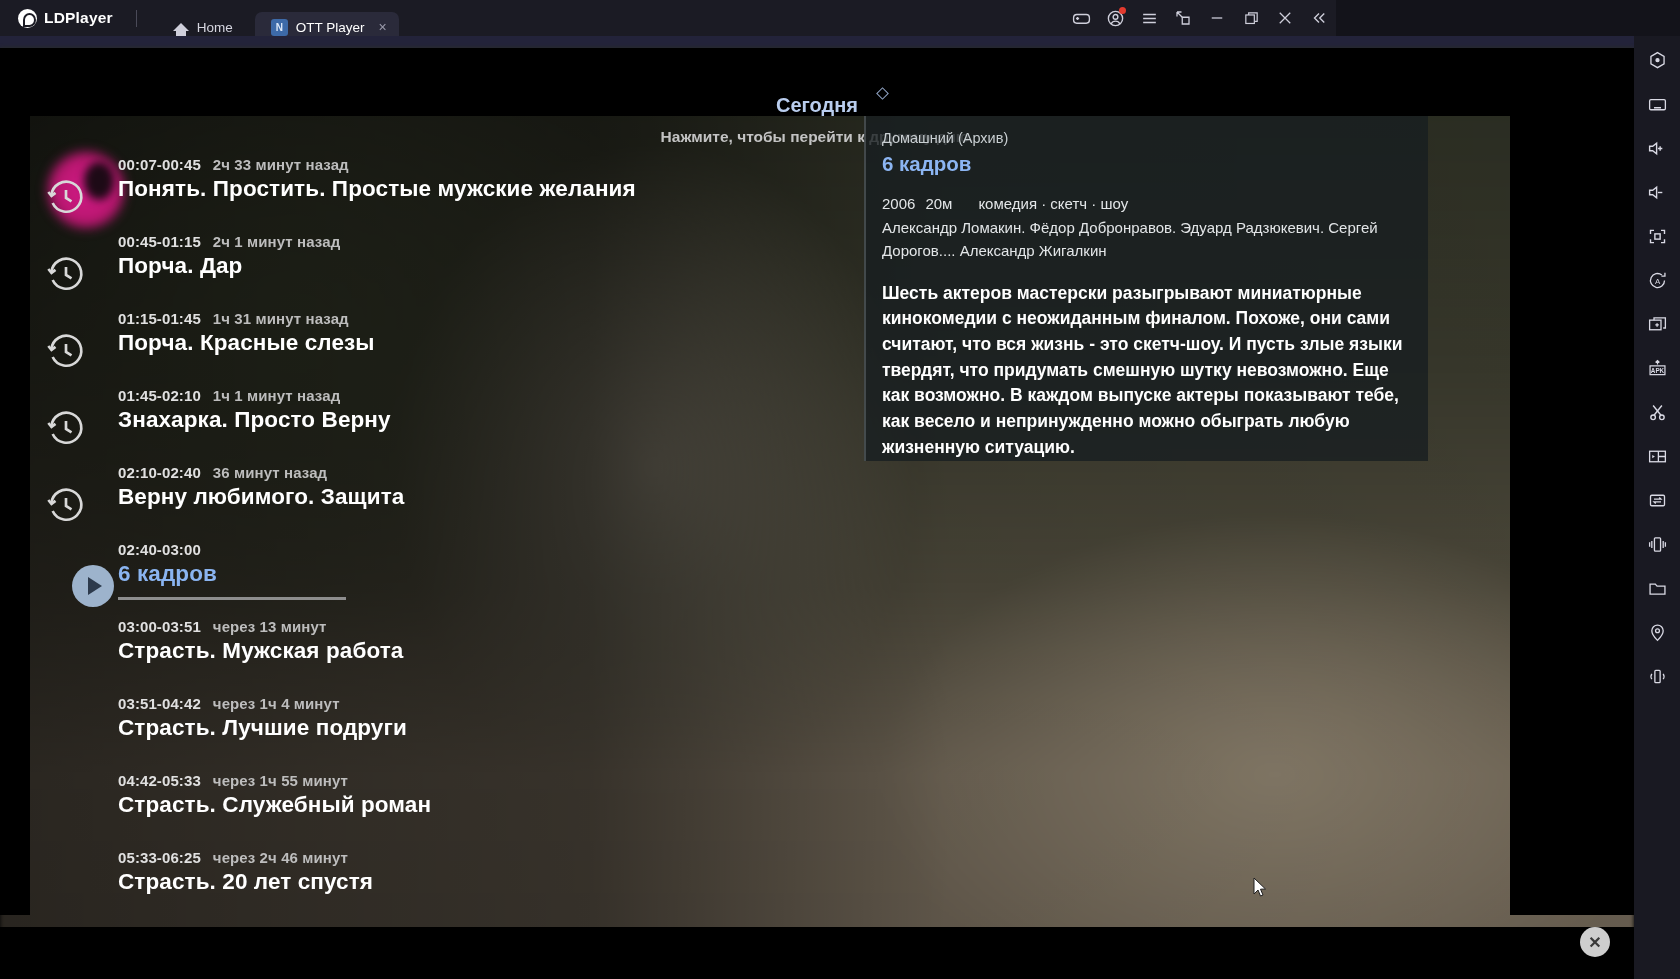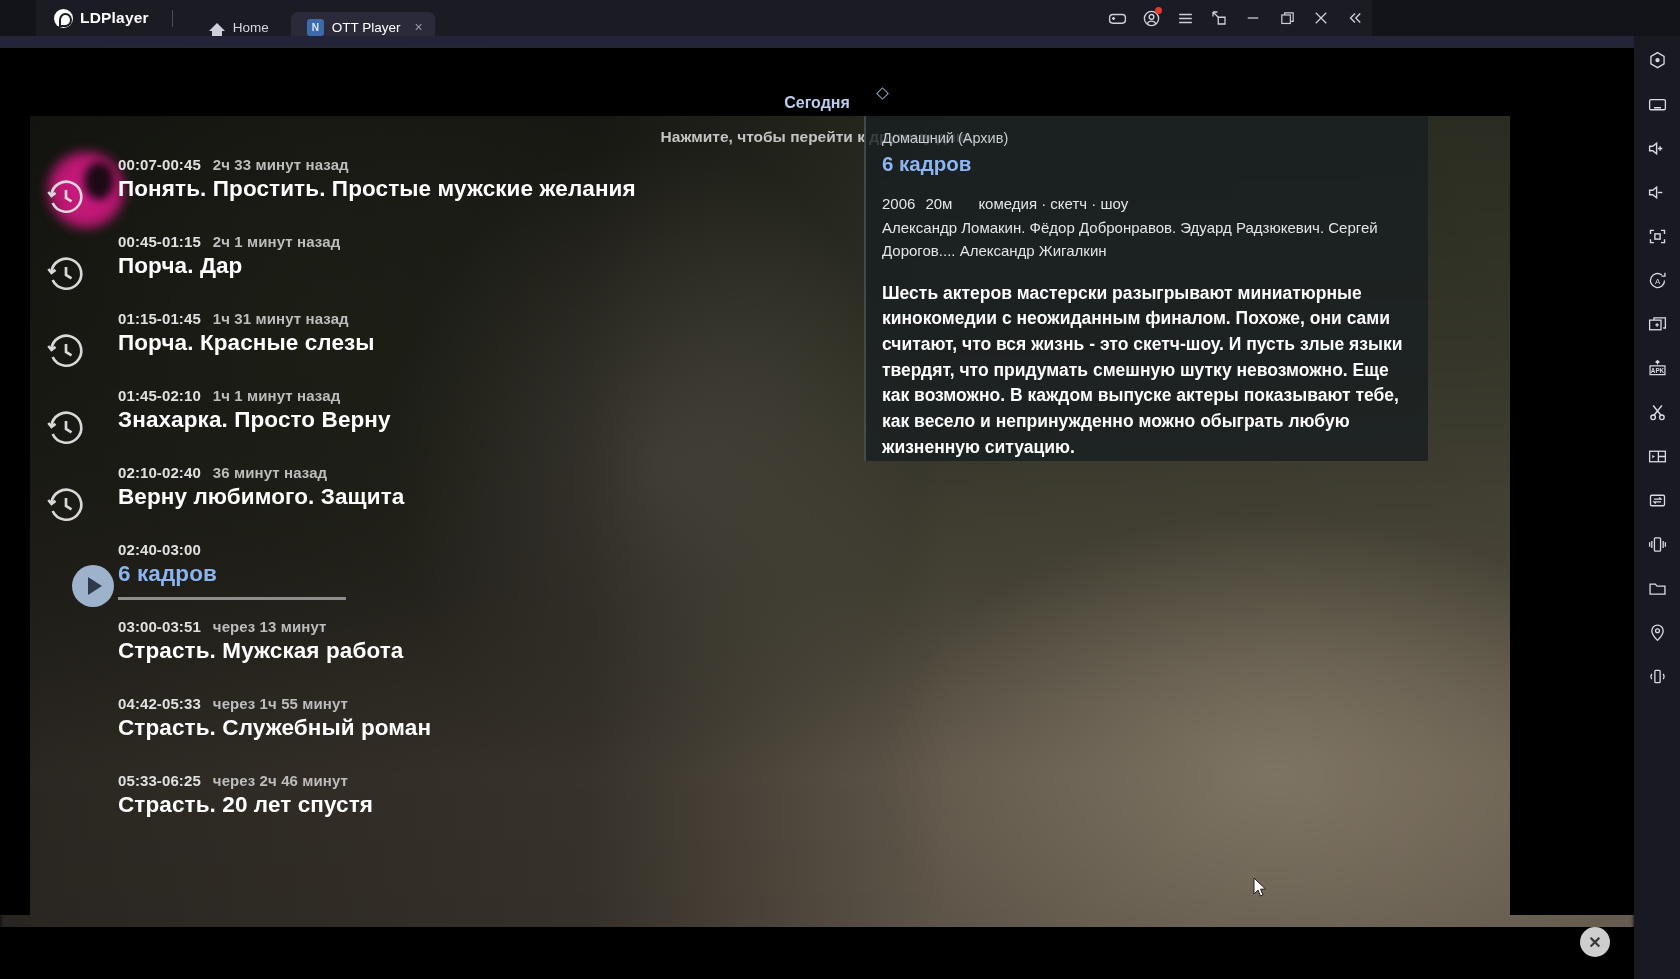--- a/index.html
+++ b/index.html
@@ -8,21 +8,21 @@
     background: #13131a;
     font-family: "Liberation Sans", sans-serif;
     overflow: hidden;
   }
   #root { position: relative; width: 1680px; height: 979px; }
 
   
   .titlebar {
     position: absolute; top: 0; left: 0; width: 1336px; height: 36px;
     background: #1b1b24;
-    display: flex; align-items: center; margin-left: 36px;
+    display: flex; align-items: center;
   }
   .brand { display: flex; align-items: center; gap: 7px; padding-left: 18px; }
   .brand-logo {
     width: 19px; height: 19px; border-radius: 50%;
     background: #ffffff; position: relative;
   }
   .brand-logo::after {
     content: ""; position: absolute; left: 5px; top: 4px;
     width: 9px; height: 10px; border: 2px solid #1b1b24;
     border-radius: 50% 50% 50% 0;
@@ -121,21 +121,21 @@
     filter: blur(5px);
   }
   .pink-blob2 {
     position: absolute; left: 84px; top: 126px; width: 30px; height: 38px;
     background: #1d0a16; border-radius: 50%; filter: blur(4px);
   }
 
   
   .today-title {
     position: absolute; top: 58px; left: 0; width: 1634px; text-align: center;
-    color: #b9cdee; font-size: 16px; font-weight: bold;
+    color: #b9cdee; font-size: 20px; font-weight: bold;
   }
   .today-diamond {
     position: absolute; top: 53px; left: 50%; margin-left: 61px;
     width: 9px; height: 9px; border: 1.5px solid #93a7c8; transform: rotate(45deg);
   }
   .today-hint {
     position: absolute; top: 92px; left: 0; width: 1634px; text-align: center;
     color: #c3c3c3; font-size: 15.5px; font-weight: bold;
   }
 
@@ -376,20 +376,26 @@
         <div class="progressbar"></div>
       </div>
 
       <div class="prog" style="padding-left:88px;">
         <div class="prog-meta">
           <span class="t">03:00-03:51</span><span class="rel">через 13 минут</span>
         </div>
         <div class="prog-title">Страсть. Мужская работа</div>
       </div>
 
+      <div class="prog">
+        <div class="prog-meta">
+          <span class="t">03:51-04:42</span><span class="rel">через 1ч 4 минут</span>
+        </div>
+        <div class="prog-title">Страсть. Лучшие подруги</div>
+      </div>
 
       <div class="prog">
         <div class="prog-meta">
           <span class="t">04:42-05:33</span><span class="rel">через 1ч 55 минут</span>
         </div>
         <div class="prog-title">Страсть. Служебный роман</div>
       </div>
 
       <div class="prog">
         <div class="prog-meta">

